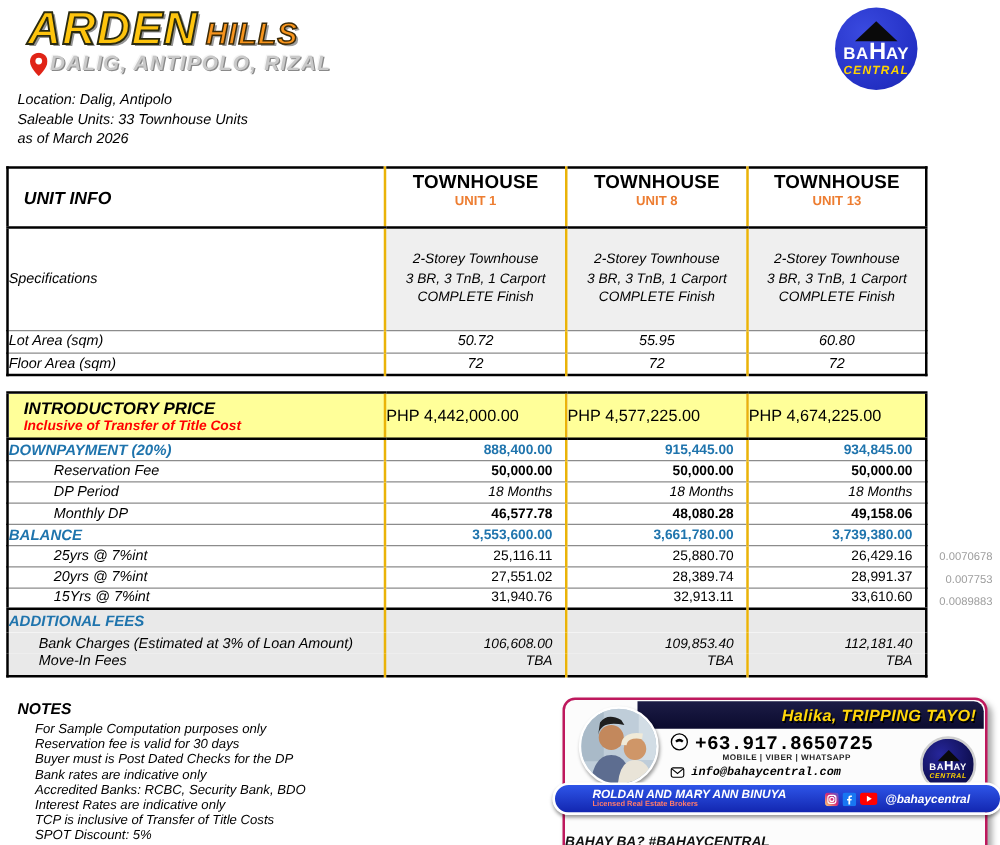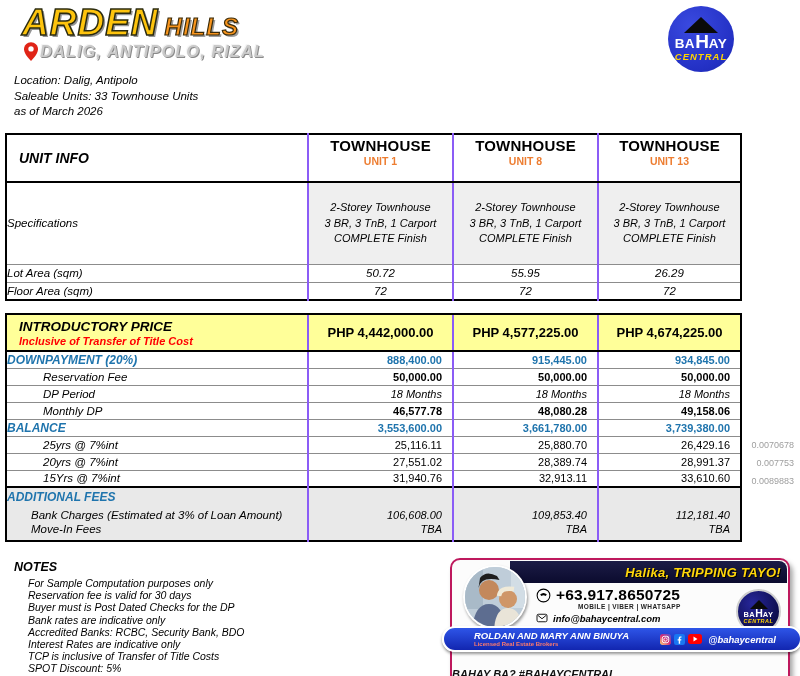--- a/index.html
+++ b/index.html
@@ -34,39 +34,39 @@
   }
   .bc-roof { width:0; height:0; border-left:17px solid transparent; border-right:17px solid transparent; border-bottom:16px solid #0a0a0a; margin-bottom:-2px; }
   .bc-name { display:flex; align-items:baseline; color:#fff; font-weight:800; }
   .bc-name .p13 { font-size:13.5px; letter-spacing:.5px; }
   .bc-name .p2 { font-size:19px; }
   .bc-central { font-size:9.5px; font-weight:800; font-style:italic; color:#ffd400; letter-spacing:1px; margin-top:-2px; }
   
   table { border-collapse:collapse; table-layout:fixed; position:absolute; left:5px; width:735px; background:#fff; }
   table { border:2px solid #000; }
   td { border:1px solid #8c8c8c; overflow:hidden; }
-  td.c1 { border-left:2px solid #8b5cf6; }
+  td.c1 { border-left:2px solid #eab308; }
   .unit-table { top:133px; }
   .price-table { top:313px; }
   tr.hdr td { border-bottom:2px solid #000; height:48px; }
   .corner { font-size:14px; font-weight:700; font-style:italic; padding-left:12px; vertical-align:middle; }
   .th-type { font-size:15px; font-weight:800; letter-spacing:.2px; text-align:center; }
   .th-unit { font-size:10.5px; font-weight:800; color:#ed7d31; text-align:center; margin-top:1px; }
   .th-cell { vertical-align:middle; padding-bottom:12px; }
   tr.spec td { height:82px; vertical-align:middle; }
   td.spec-val { background:#efefef; font-size:11px; font-style:italic; text-align:center; line-height:15.5px; }
   .lbl { font-size:11.5px; font-style:italic; vertical-align:middle; }
   .lbl.ind { padding-left:36px; }
   tr.dim td { height:18px; }
   td.cval { font-size:11.5px; font-style:italic; text-align:center; vertical-align:middle; }
   
   tr.intro td { background:#ffff99; border-top:2px solid #000; border-bottom:2px solid #000; height:37px; vertical-align:middle; }
   .intro-l1 { font-size:13.5px; font-weight:800; font-style:italic; padding-left:12px; }
   .intro-l2 { font-size:11px; font-weight:700; font-style:italic; color:#ff0000; padding-left:12px; margin-top:1px; }
-  td.php { font-size:13px; font-weight:700; text-align:center; }
+  td.php { font-size:13px; font-weight:400; text-align:left; }
   tr.prow td { height:17px; vertical-align:middle; }
   td.val { font-size:11px; text-align:right; padding-right:10px; vertical-align:middle; }
   .blue { color:#1f74ad; }
   .sect { font-size:12px; font-weight:700; font-style:italic; }
   .vblue { font-weight:700; color:#1f74ad; }
   .vbold { font-weight:700; }
   .vital { font-style:italic; }
   tr.addh td { border-top:2px solid #000; border-bottom:none; background:#e9e9e9; height:19px; vertical-align:middle; }
   tr.addr td { border-top:none; border-bottom:none; background:#e9e9e9; height:17px; vertical-align:middle; }
   tr.addr.last td { height:18px; vertical-align:top; }
@@ -82,21 +82,21 @@
     box-shadow:3px 4px 5px rgba(0,0,0,.35);
   }
   .card-topbar {
     position:absolute; left:58px; right:1px; top:1px; height:22px;
     background:linear-gradient(#1c1c46,#0b0b2e); border-radius:0 8px 0 0;
     display:flex; align-items:center; justify-content:flex-end; padding-right:6px;
   }
   .tagline { font-size:13px; font-weight:800; font-style:italic; color:#ffd60a; letter-spacing:.3px; text-shadow:1px 1px 0 #000; white-space:nowrap; }
   .photo { position:absolute; left:11px; top:5px; width:64px; height:64px; border-radius:50%; border:2px solid #fff; overflow:hidden; box-shadow:1px 2px 3px rgba(0,0,0,.4); background:#bfcdd9; }
   .contact { position:absolute; left:84px; top:26px; }
-  .crow { display:flex; align-items:center; gap:5px; }
+  .crow { display:flex; align-items:flex-start; gap:5px;font-family:Liberation Mono, monospace; }
   .phone-num { font-size:15.5px; font-weight:800; letter-spacing:.2px; }
   .phone-sub { font-size:6.5px; font-weight:700; color:#222; letter-spacing:.4px; margin:-1px 0 2px 42px; }
   .ctext { font-size:9.5px; font-weight:700; font-style:italic; }
   .crow + .crow { margin-top:3px; }
   .mini-logo {
     position:absolute; right:7px; top:29px; width:45px; height:45px; border-radius:50%;
     background:radial-gradient(circle at 35% 30%, #26269a, #0e0e4e 70%);
     border:2px solid #cfcfcf;
     display:flex; flex-direction:column; align-items:center; justify-content:center;
   }
@@ -191,21 +191,21 @@
       <td class="spec-val c1">
         <div>2-Storey Townhouse</div>
         <div>3 BR, 3 TnB, 1 Carport</div>
         <div>COMPLETE Finish</div>
       </td>
     </tr>
     <tr class="dim">
       <td class="lbl">Lot Area (sqm)</td>
       <td class="cval c1">50.72</td>
       <td class="cval c1">55.95</td>
-      <td class="cval c1">26.29</td>
+      <td class="cval c1">60.80</td>
     </tr>
     <tr class="dim">
       <td class="lbl">Floor Area (sqm)</td>
       <td class="cval c1">72</td>
       <td class="cval c1">72</td>
       <td class="cval c1">72</td>
     </tr>
   </tbody>
     </table>
 

